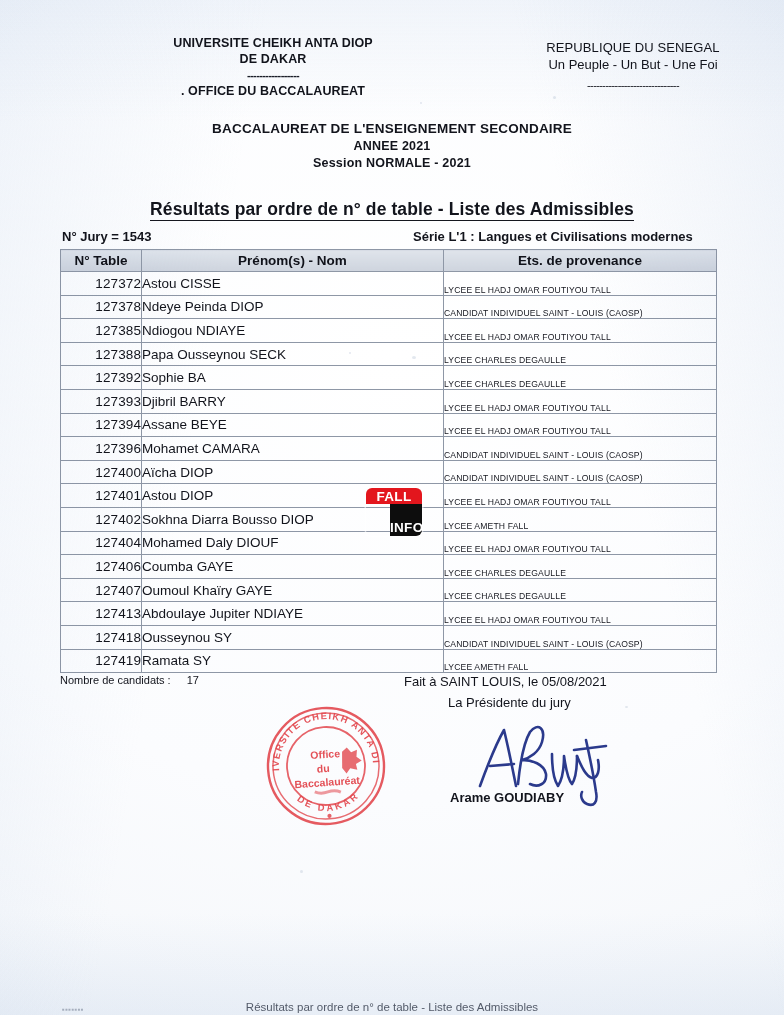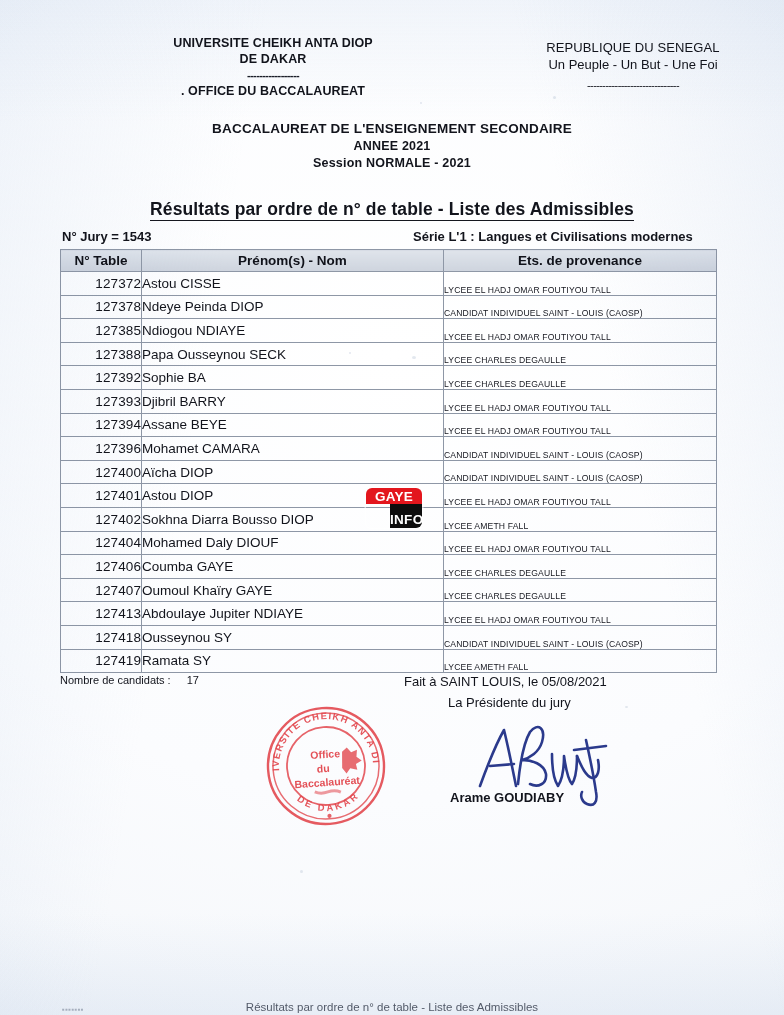--- a/index.html
+++ b/index.html
@@ -186,21 +186,21 @@
     font-family: "Liberation Sans", sans-serif;
     font-weight: bold;
     font-size: 13.5px;
     line-height: 15px;
     text-align: center;
     letter-spacing: .3px;
     box-shadow: 0 0 0 1.5px rgba(255,255,255,.55);
     z-index: 20;
   }
   .ndar .n1 { background: #e3161d; color: #ffffff; padding: 1px 0 0 0; }
-  .ndar .n2 { background: #0d0d0d; color: #ffffff; padding: 8px 0 1px 0; margin-left: 24px; }
+  .ndar .n2 { background: #0d0d0d; color: #ffffff; padding: 16px 0 1px 0; margin-left: 24px; }
   .foot-clip {
     position: absolute; left: 0; right: 0; top: 1000px; height: 15px;
     overflow: hidden;
   }
   .foot-clip > * { position: absolute; }
   .foot-title { left: 0; right: 0; top: 1px; text-align: center;
                 font-size: 11.5px; color: #2e3646; opacity: .8; }
   .foot-left { left: 62px; top: 5px; font-size: 8px; color: #6b7689; opacity: .5;
                letter-spacing: .3px; }
 
@@ -376,21 +376,21 @@
     </text>
     <text x="63" y="55" text-anchor="middle" font-family="'Liberation Sans',sans-serif" font-size="10.5" font-weight="bold" fill="#e0383f" opacity=".95">Office</text>
     <text x="60" y="69" text-anchor="middle" font-family="'Liberation Sans',sans-serif" font-size="10.5" font-weight="bold" fill="#e0383f" opacity=".95">du</text>
     <text x="63" y="83" text-anchor="middle" font-family="'Liberation Sans',sans-serif" font-size="10.5" font-weight="bold" fill="#e0383f" opacity=".95">Baccalauréat</text>
     <path d="M50,88 q6,3 13,1 q7,-2 13,1" stroke="#e0383f" stroke-width="3" fill="none" opacity=".55"></path>
     <circle cx="63" cy="113" r="2.1" fill="#e0383f" opacity=".85"></circle>
     <path d="M80,50 l5,-4 4,5 6,-2 -1,7 5,4 -6,3 1,6 -7,-2 -4,5 -4,-6 z" fill="#e0383f" opacity=".8"></path>
   </svg>
 
   <div class="ndar">
-    <div class="n1">GAYE</div>
+    <div class="n1">FALL</div>
     <div class="n2">INFO</div>
   </div>
 
   <div class="foot-clip">
     <div class="foot-title">Résultats par ordre de n° de table - Liste des Admissibles</div>
     <div class="foot-left">▪▪▪▪▪▪▪</div>
   </div>
 
   <div class="speck" style="left:553px;top:96px;width:3px;height:3px;"></div>
   <div class="speck" style="left:420px;top:102px;width:2px;height:2px;"></div>

